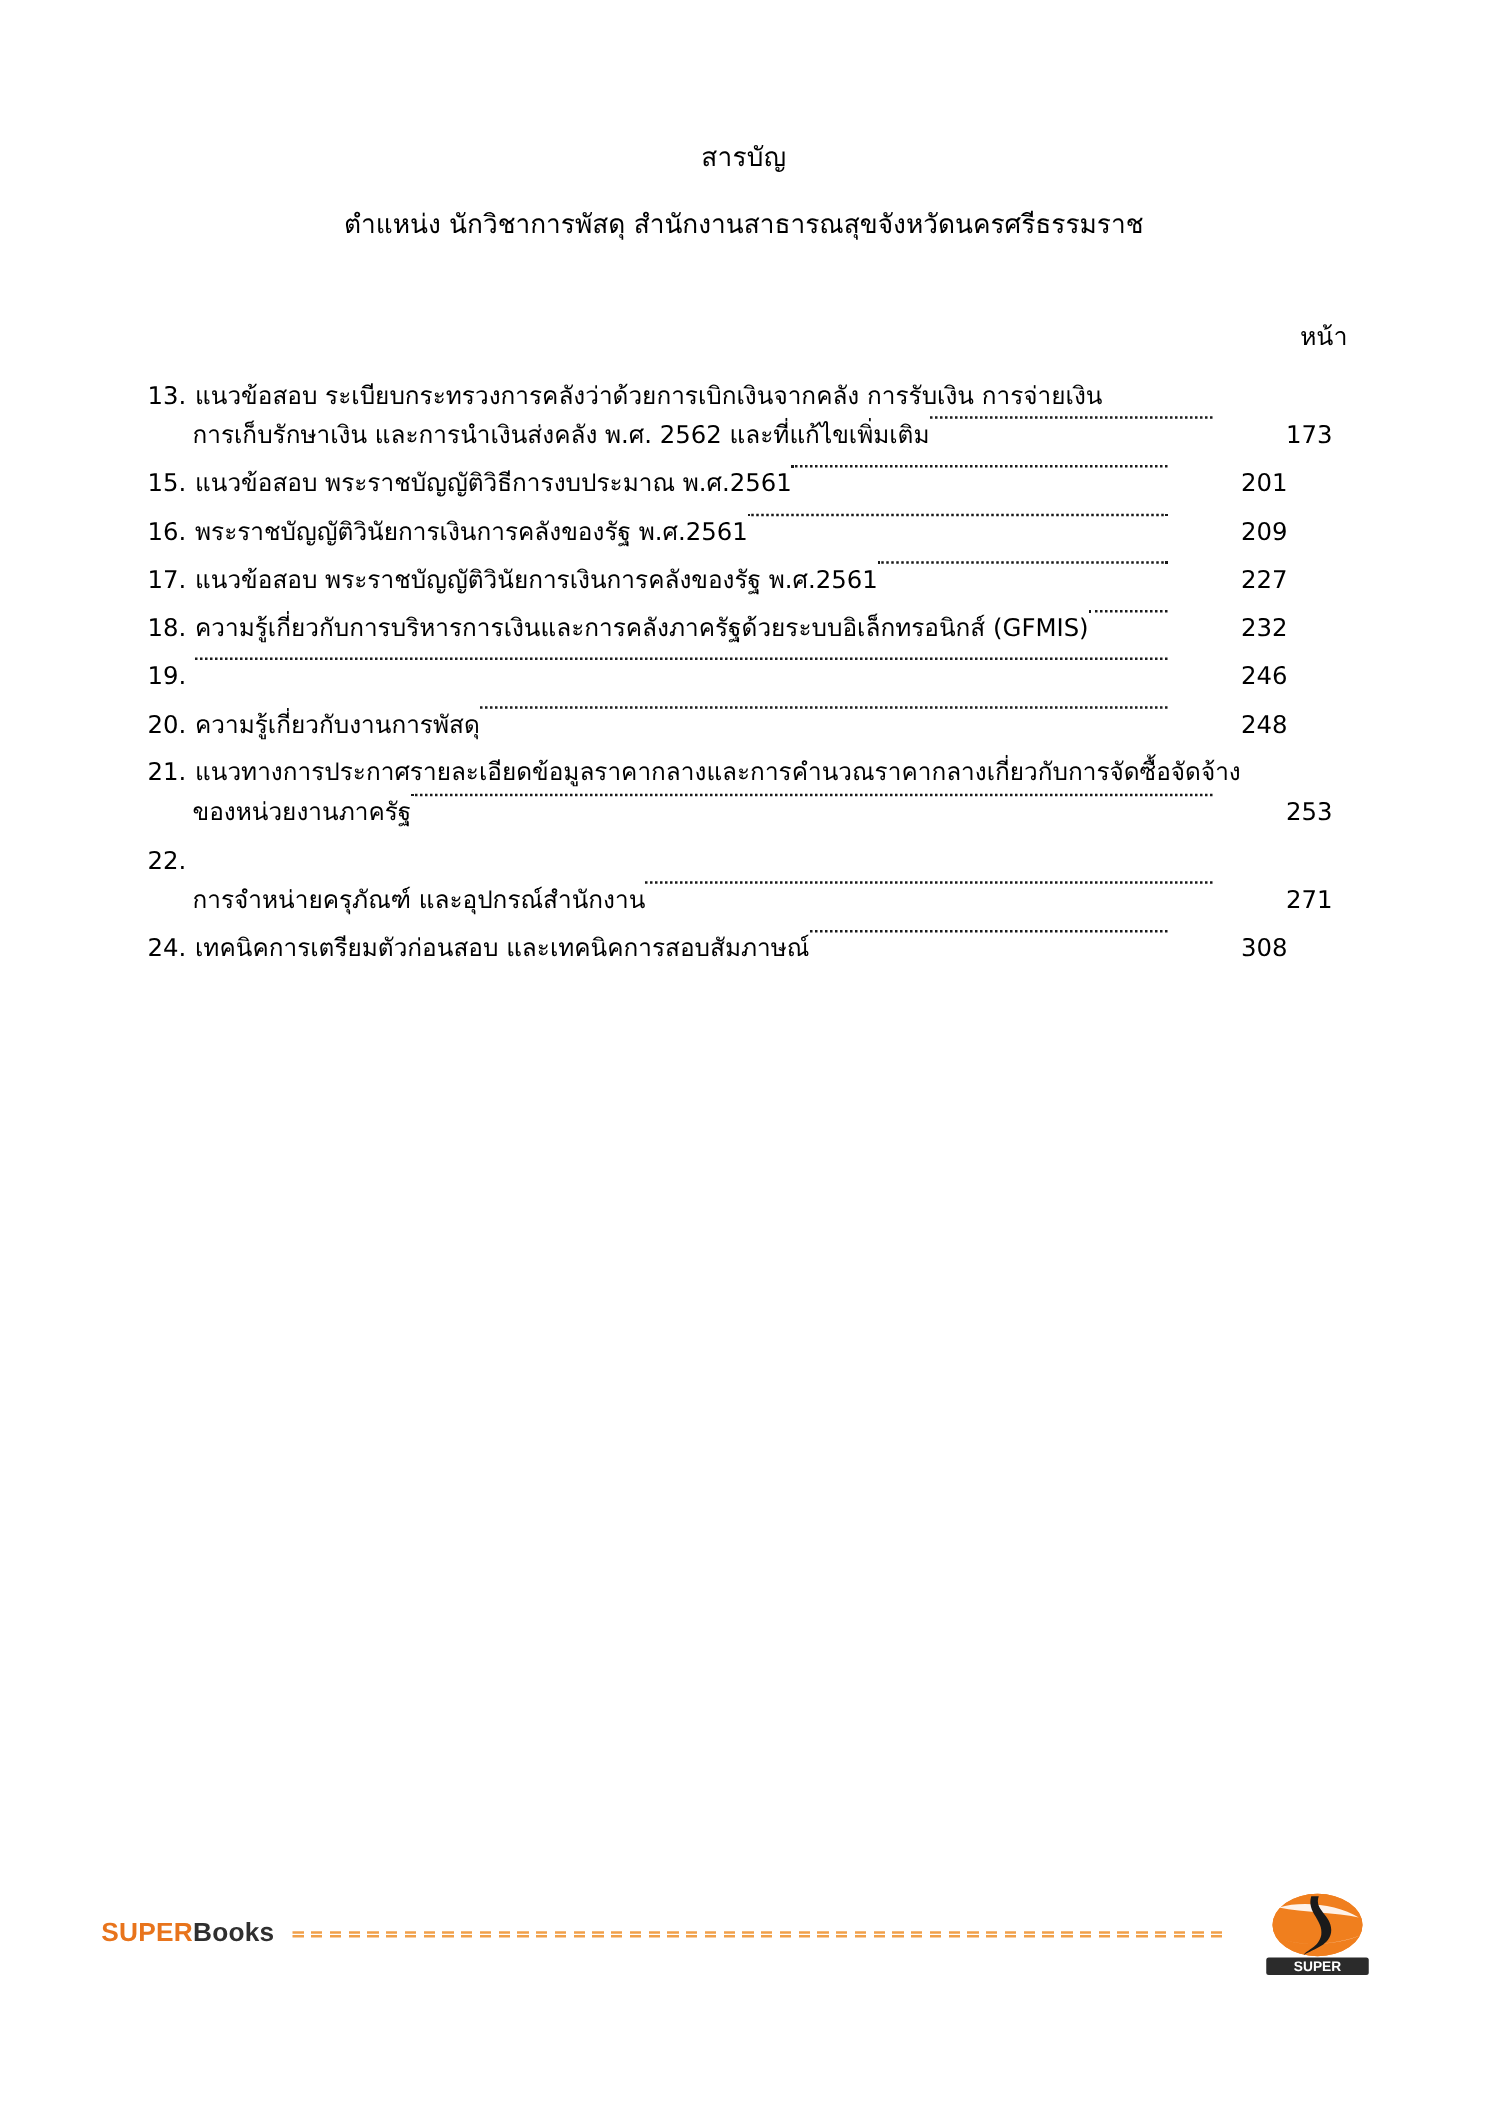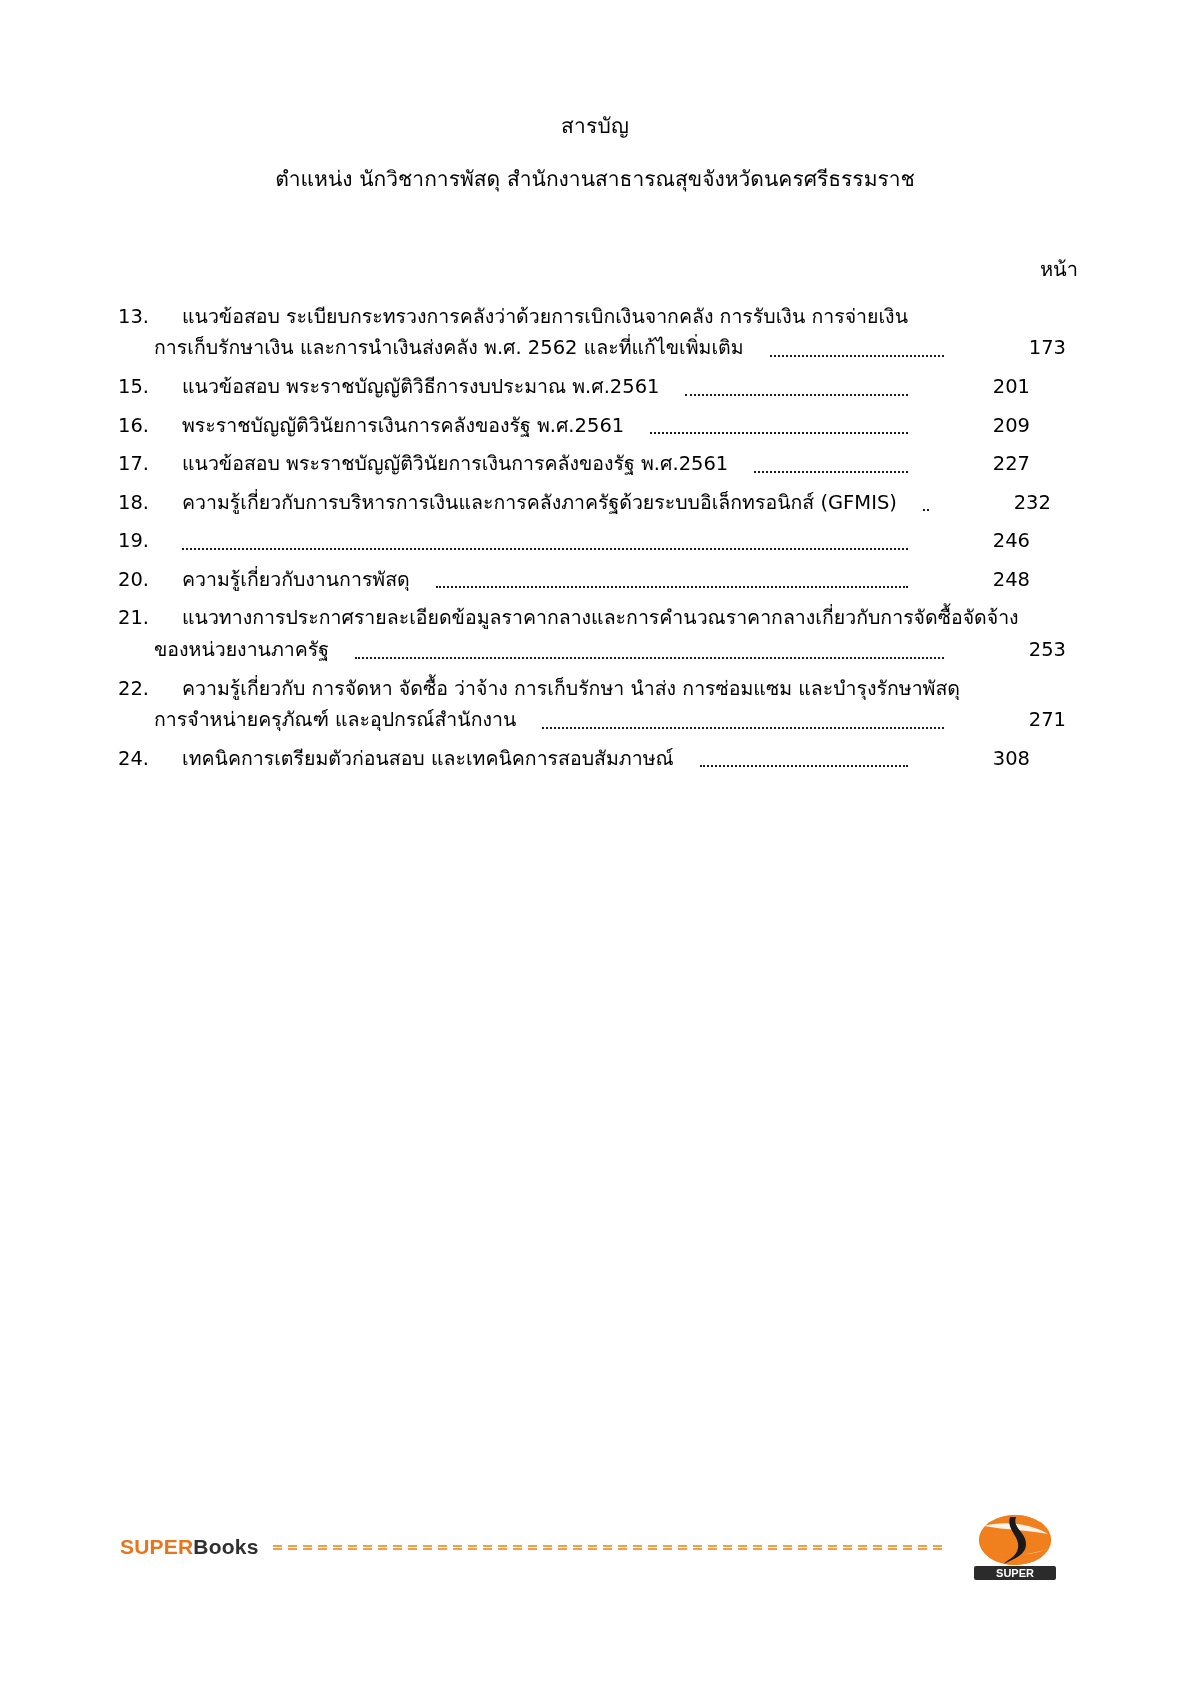--- a/index.html
+++ b/index.html
@@ -57,26 +57,24 @@
     margin: 16px 0 0 0;
     padding: 0 160px 0 118px;
     list-style: none;
   }
   .toc-entry {
     position: relative;
     margin-bottom: 7px;
   }
   .entry-line {
     display: flex;
-    align-items: flex-end;
     width: 100%;
     font-size: 19.5px;
     line-height: 1.62;
     white-space: nowrap;
-    gap: 26px;
   }
   .entry-line.cont {
     padding-left: 36px;
   }
   .entry-num {
     flex: 0 0 auto;
     padding-right: 7px;
   }
   .entry-text {
     flex: 0 0 auto;
@@ -104,21 +102,21 @@
     visibility: hidden;
   }
 
   
   .footer {
     position: absolute;
     left: 0;
     right: 0;
     bottom: 96px;
     height: 80px;
-    padding: 0 120px;
+    padding: 0 81px;
     box-sizing: border-box;
     display: flex;
     align-items: center;
   }
   .brand {
     font-size: 21px;
     font-weight: bold;
     letter-spacing: 0.2px;
     flex: 0 0 auto;
     font-family: "Liberation Sans", sans-serif;
@@ -248,21 +246,20 @@
         </div>
         <div class="entry-line cont">
           <span class="entry-text">ของหน่วยงานภาครัฐ</span>
           <span class="leader"></span>
           <span class="entry-page">253</span>
         </div>
       </li>
       <li class="toc-entry">
         <div class="entry-line">
           <span class="entry-num">22.</span>
-          <span class="entry-text">ความรู้เกี่ยวกับ การจัดหา จัดซื้อ ว่าจ้าง การเก็บรักษา นำส่ง การซ่อมแซม และบำรุงรักษาพัสดุ</span>
           <span class="leader none"></span>
           <span class="entry-page blank"></span>
         </div>
         <div class="entry-line cont">
           <span class="entry-text">การจำหน่ายครุภัณฑ์ และอุปกรณ์สำนักงาน</span>
           <span class="leader"></span>
           <span class="entry-page">271</span>
         </div>
       </li>
       <li class="toc-entry">

